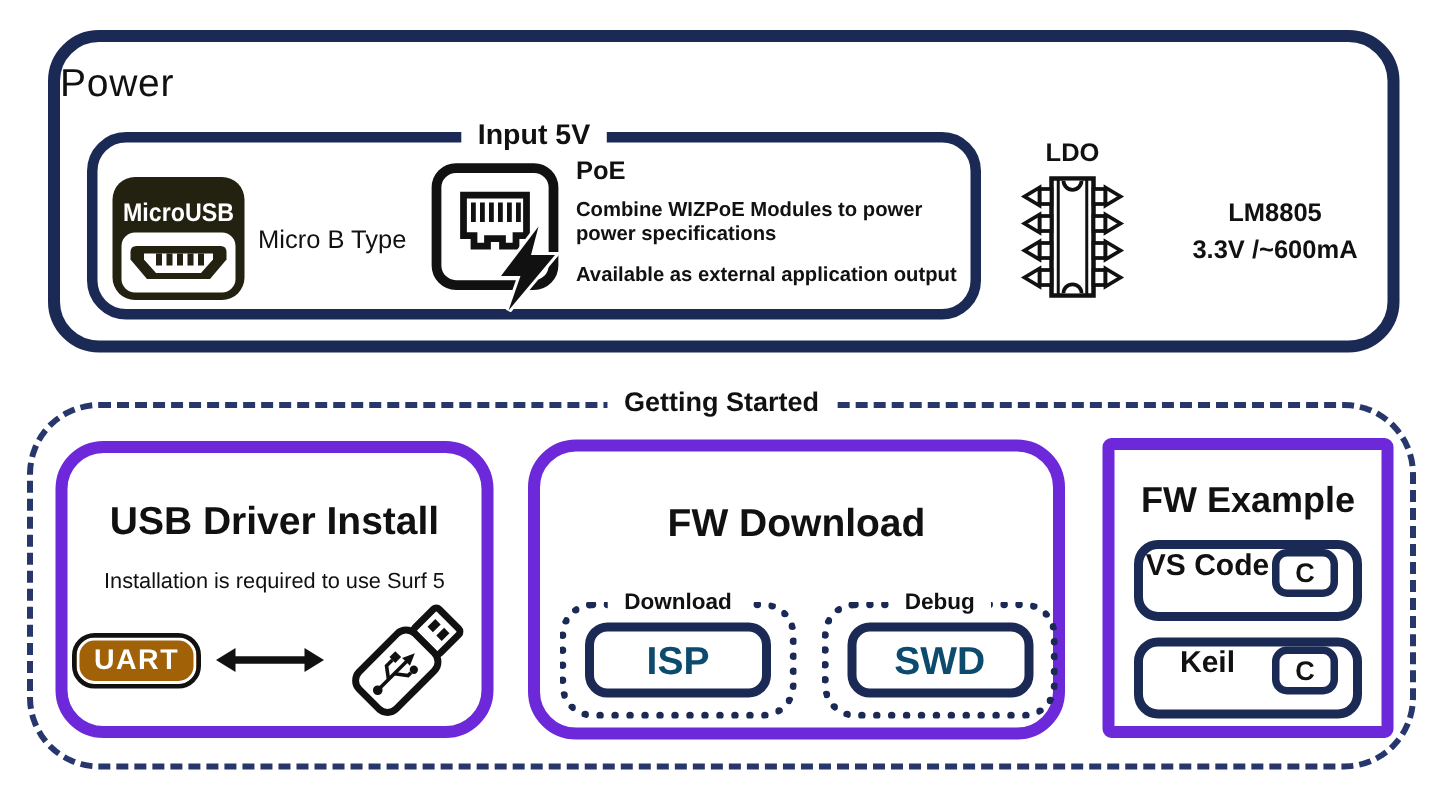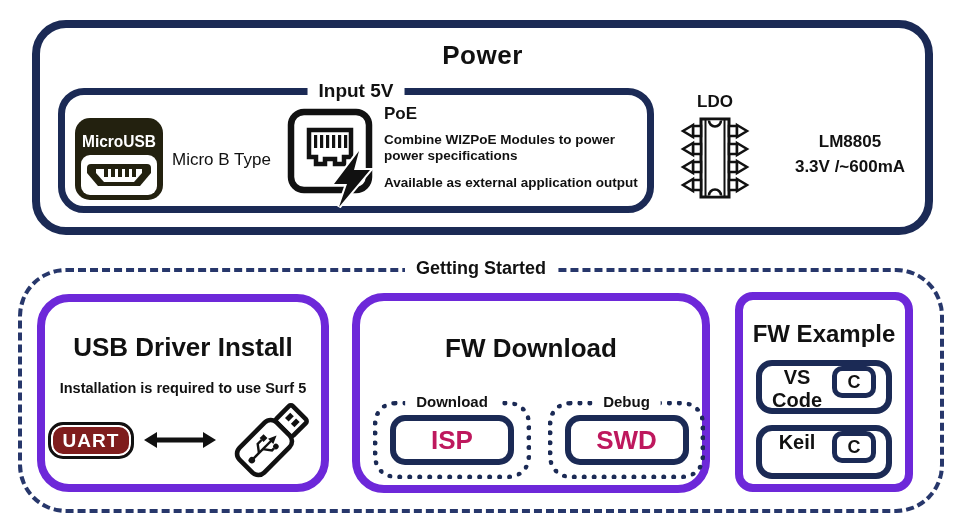--- a/index.html
+++ b/index.html
@@ -14,21 +14,21 @@
 
   .abs { position: absolute; }
 
   
   .power-box {
     left: 32px; top: 20px; width: 901px; height: 215px;
     border: 8px solid #1b2a55; border-radius: 34px;
   }
   .power-title {
     position: absolute; left: 0; right: 0; top: 12px;
-    text-align: center; font-size: 26px; font-weight: bold; letter-spacing: .5px;
+    text-align: left; font-size: 26px; font-weight: normal; letter-spacing: .5px;
   }
   .input5v-box {
     left: 58px; top: 88px; width: 596px; height: 125px;
     border: 7px solid #1b2a55; border-radius: 26px;
   }
   .legend {
     position: absolute; left: 50%; transform: translateX(-50%);
     background: #fff; padding: 0 11px; white-space: nowrap;
     font-weight: bold;
   }
@@ -50,50 +50,50 @@
   
   .gs-box {
     left: 18px; top: 268px; width: 926px; height: 245px;
     border: 4px dashed #27376b; border-radius: 48px;
   }
   .gs-legend { top: -14px; font-size: 18px; }
 
   .sub-box { border: 8px solid #6d28d9; border-radius: 32px; background: #fff; }
   .usb-box  { left: 37px;  top: 294px; width: 292px; height: 198px; }
   .fwdl-box { left: 352px; top: 293px; width: 358px; height: 200px; }
-  .fwex-box { left: 735px; top: 292px; width: 178px; height: 200px; border-radius: 18px; }
+  .fwex-box { left: 735px; top: 292px; width: 194px; height: 200px; border-radius: 6px; }
 
   .usb-title  { margin-top: 30px; text-align: center; font-size: 26px; font-weight: bold; }
-  .usb-note   { margin-top: 17px; text-align: center; font-size: 14.5px; font-weight: bold; }
+  .usb-note   { margin-top: 17px; text-align: center; font-size: 14.5px; font-weight: normal; }
   .usb-icons  {
     position: absolute; left: 0; right: 0; top: 88px; height: 100px;
     display: flex; align-items: center; justify-content: center; gap: 9px;
   }
   .uart-badge {
-    background: #7f1d1d; color: #fff;
+    background: #a16207; color: #fff;
     border: 3px solid #111; border-radius: 15px;
     box-shadow: inset 0 0 0 2px #fff;
     padding: 6px 12px; font-size: 19px; font-weight: bold; letter-spacing: 1px;
     line-height: 1;
   }
 
   .fwdl-title { margin-top: 32px; text-align: center; font-size: 26px; font-weight: bold; }
   .dotted-group {
     position: absolute; top: 100px; height: 78px;
     border: 5px dotted #1b2a55; border-radius: 22px;
     display: flex; align-items: center; justify-content: center;
   }
   .dotted-download { left: 13px;  width: 158px; }
   .dotted-debug    { left: 188px; width: 157px; }
   .dotted-legend   { top: -13px; font-size: 15px; }
   .fw-btn {
     width: 124px; height: 50px; background: #fff;
     border: 6px solid #1b2a55; border-radius: 15px;
     display: flex; align-items: center; justify-content: center;
-    font-size: 26px; font-weight: bold; color: #be185d;
+    font-size: 26px; font-weight: bold; color: #0c4a6e;
   }
 
   .fwex-title { margin-top: 20px; text-align: center; font-size: 24px; font-weight: bold; }
   .ex-row {
     position: absolute; left: 13px; right: 13px; height: 54px;
     border: 6px solid #1b2a55; border-radius: 16px; background: #fff;
     display: flex; padding: 0 10px 0 0;
   }
   .ex-row-1 { top: 60px; }
   .ex-row-2 { top: 125px; }

